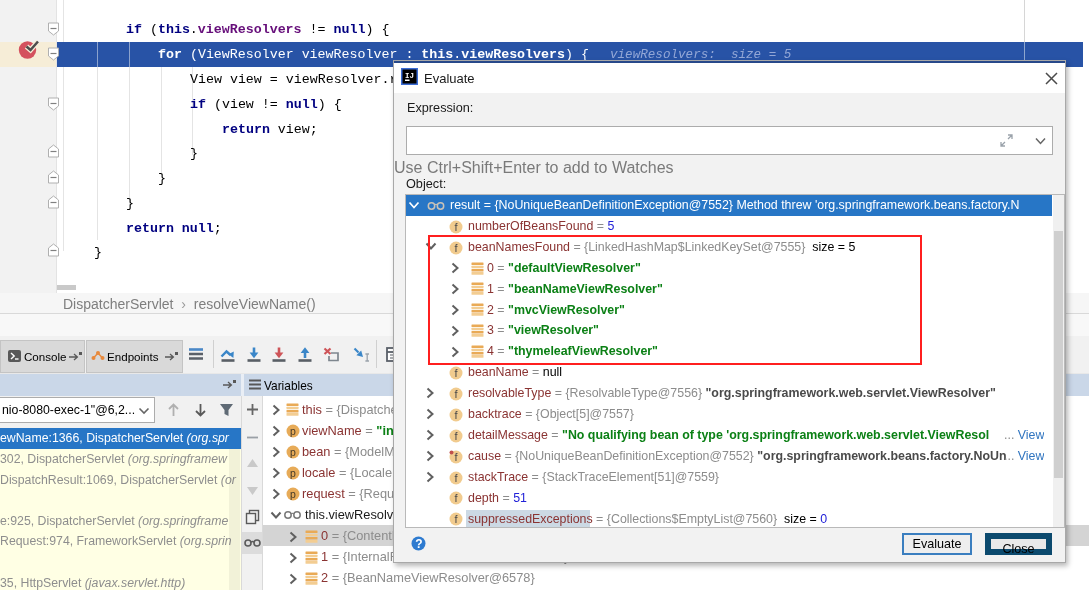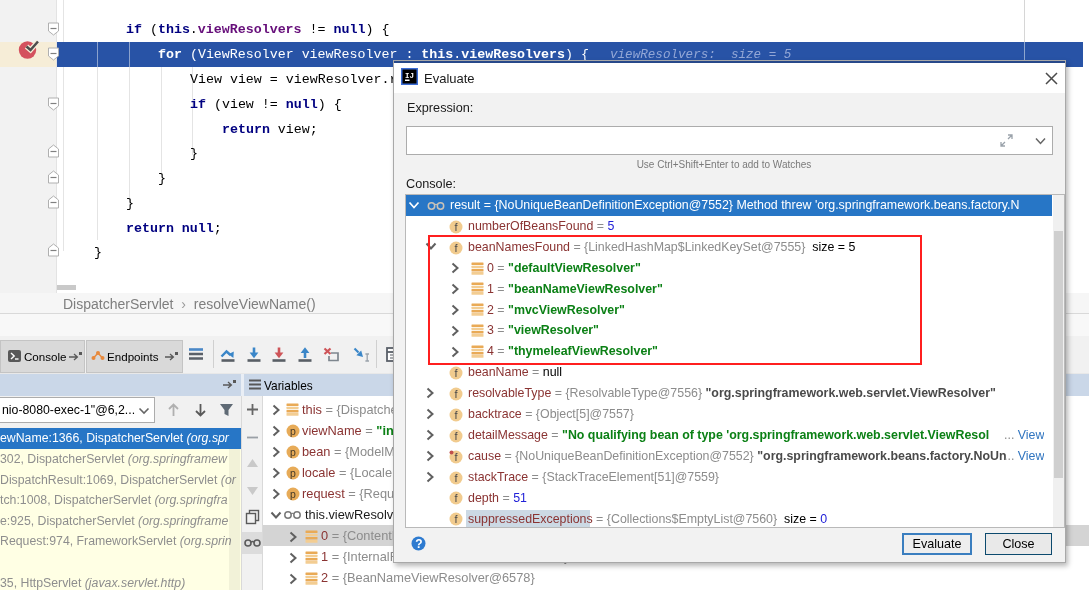--- a/index.html
+++ b/index.html
@@ -206,21 +206,20 @@
       <path d="M7.5 2 V13 M3 9 L7.5 13.5 L12 9" stroke="#595959" stroke-width="1.8" fill="none"></path>
     </svg>
 <svg class="abs" style="left:219px;top:403px;" width="15" height="14" viewBox="0 0 15 14">
       <path d="M1 1 H14 L9.5 7 V13 L5.5 11 V7 Z" fill="#5f6a75"></path>
     </svg>
 
 <div class="row" style="left:0;top:428px;width:241px;height:21px;background:#2776c6;color:#fff;font-size:12.3px;line-height:21px;">ewName:1366, DispatcherServlet <i>(org.spr</i></div>
 <div class="abs" style="left:0;top:449px;width:241px;height:141px;background:#ffffe4;"></div>
 <div class="row fr" style="left:0;top:449px;">302, DispatcherServlet <i>(org.springframew</i></div>
 <div class="row fr" style="left:0;top:469.6px;">DispatchResult:1069, DispatcherServlet <i>(or</i></div>
-<div class="row fr" style="left:0;top:490.2px;">tch:1008, DispatcherServlet <i>(org.springfra</i></div>
 <div class="row fr" style="left:0;top:510.8px;">e:925, DispatcherServlet <i>(org.springframe</i></div>
 <div class="row fr" style="left:0;top:531.4px;">Request:974, FrameworkServlet <i>(org.sprin</i></div>
 <div class="row fr" style="left:0;top:572.6px;">35, HttpServlet <i>(javax.servlet.http)</i></div>
 
 <div class="abs" style="left:229px;top:449px;width:11px;height:141px;background:rgba(0,0,0,0.05);"></div>
 
 <div class="abs" style="left:241px;top:396px;width:22px;height:194px;background:#f1f1f1;border-left:1px solid #d9d9d9;border-right:1px solid #d9d9d9;box-sizing:border-box;"></div>
 <svg class="abs" style="left:246px;top:403px;" width="13" height="13" viewBox="0 0 13 13">
       <path d="M6.5 1 V12 M1 6.5 H12" stroke="#666" stroke-width="1.8"></path>
     </svg>
@@ -357,23 +356,23 @@
   <div class="abs" style="left:13px;top:40px;font-size:12.7px;color:#1a1a1a;">Expression:</div>
 
   <div class="abs" style="left:12px;top:65px;width:647px;height:29px;background:#fff;border:1px solid #acacac;box-sizing:border-box;"></div>
   <svg class="abs" style="left:605px;top:72px;" width="15" height="15" viewBox="0 0 15 15">
         <path d="M9 2 h4 v4 M13 2 L9 6 M6 13 H2 V9 M2 13 L6 9" stroke="#9aa2aa" stroke-width="1.3" fill="none"></path>
       </svg>
   <svg class="abs" style="left:640px;top:76px;" width="13" height="9" viewBox="0 0 13 9">
         <path d="M2 1.5 L6.5 6.5 L11 1.5" stroke="#666" stroke-width="1.5" fill="none"></path>
       </svg>
 
-  <div class="abs" style="left:0;top:98px;width:660px;text-align:center;font-size:10px;color:#7a7a7a;">Use Ctrl+Shift+Enter to add to Watches</div>
-
-  <div class="abs" style="left:12px;top:116px;font-size:12.7px;color:#1a1a1a;">Console:</div>
+  <div class="abs" style="left:0;top:98px;width:660px;text-align:left;font-size:16px;color:#7a7a7a;">Use Ctrl+Shift+Enter to add to Watches</div>
+
+  <div class="abs" style="left:12px;top:116px;font-size:12.7px;color:#1a1a1a;">Object:</div>
 
   <div class="abs" style="left:11px;top:133px;width:660px;height:334px;background:#fff;border:1px solid #b9b9b9;box-sizing:border-box;"></div>
   <div class="abs" id="rlist" style="left:12px;top:134px;width:646px;height:332px;overflow:hidden;">
 
     <div class="abs" style="left:0;top:0;width:646px;height:21px;background:#2776c6;"></div>
     <svg class="abs" style="left:2px;top:4.5px;" width="12" height="10" viewBox="0 0 12 10">
           <path d="M1.5 2.5 L6 7.5 L10.5 2.5" stroke="#fff" stroke-width="1.7" fill="none"></path>
         </svg>
     <svg class="abs" style="left:21px;top:5.5px;" width="18" height="10" viewBox="0 0 17 10">
           <circle cx="4" cy="5" r="3.2" fill="none" stroke="#cac3b8" stroke-width="1.5"></circle>
@@ -519,16 +518,16 @@
   <div class="abs" style="left:659px;top:134px;width:11px;height:332px;background:#f0f0f0;"></div>
   <div class="abs" style="left:660px;top:170px;width:9px;height:247px;background:#cfcfcf;"></div>
 
   <div class="abs" style="left:34px;top:173.5px;width:494px;height:130px;border:2.5px solid #ff1f1f;box-sizing:border-box;"></div>
 
   <svg class="abs" style="left:17px;top:475px;" width="15" height="15" viewBox="0 0 15 15">
         <circle cx="7.5" cy="7.5" r="7" fill="#2e7bd0"></circle>
         <text x="7.8" y="11.8" text-anchor="middle" font-family="Liberation Sans" font-size="12" font-weight="bold" fill="#fff">?</text>
       </svg>
   <div class="abs" style="left:508px;top:472px;width:70px;height:22px;background:#eee;border:2px solid #3a7ebf;box-sizing:border-box;text-align:center;font-size:12.6px;line-height:18px;color:#000;">Evaluate</div>
-  <div class="abs" style="left:591px;top:472px;width:67px;height:22px;background:#e9e9e9;border:1px solid #0c4a6e;box-sizing:border-box;text-align:center;font-size:12.6px;line-height:20px;color:#000;">Close</div>
+  <div class="abs" style="left:591px;top:472px;width:67px;height:22px;background:#e9e9e9;border:6px solid #0c4a6e;box-sizing:border-box;text-align:center;font-size:12.6px;line-height:20px;color:#000;">Close</div>
 </div>
 
 </div>
 
 </body></html>

